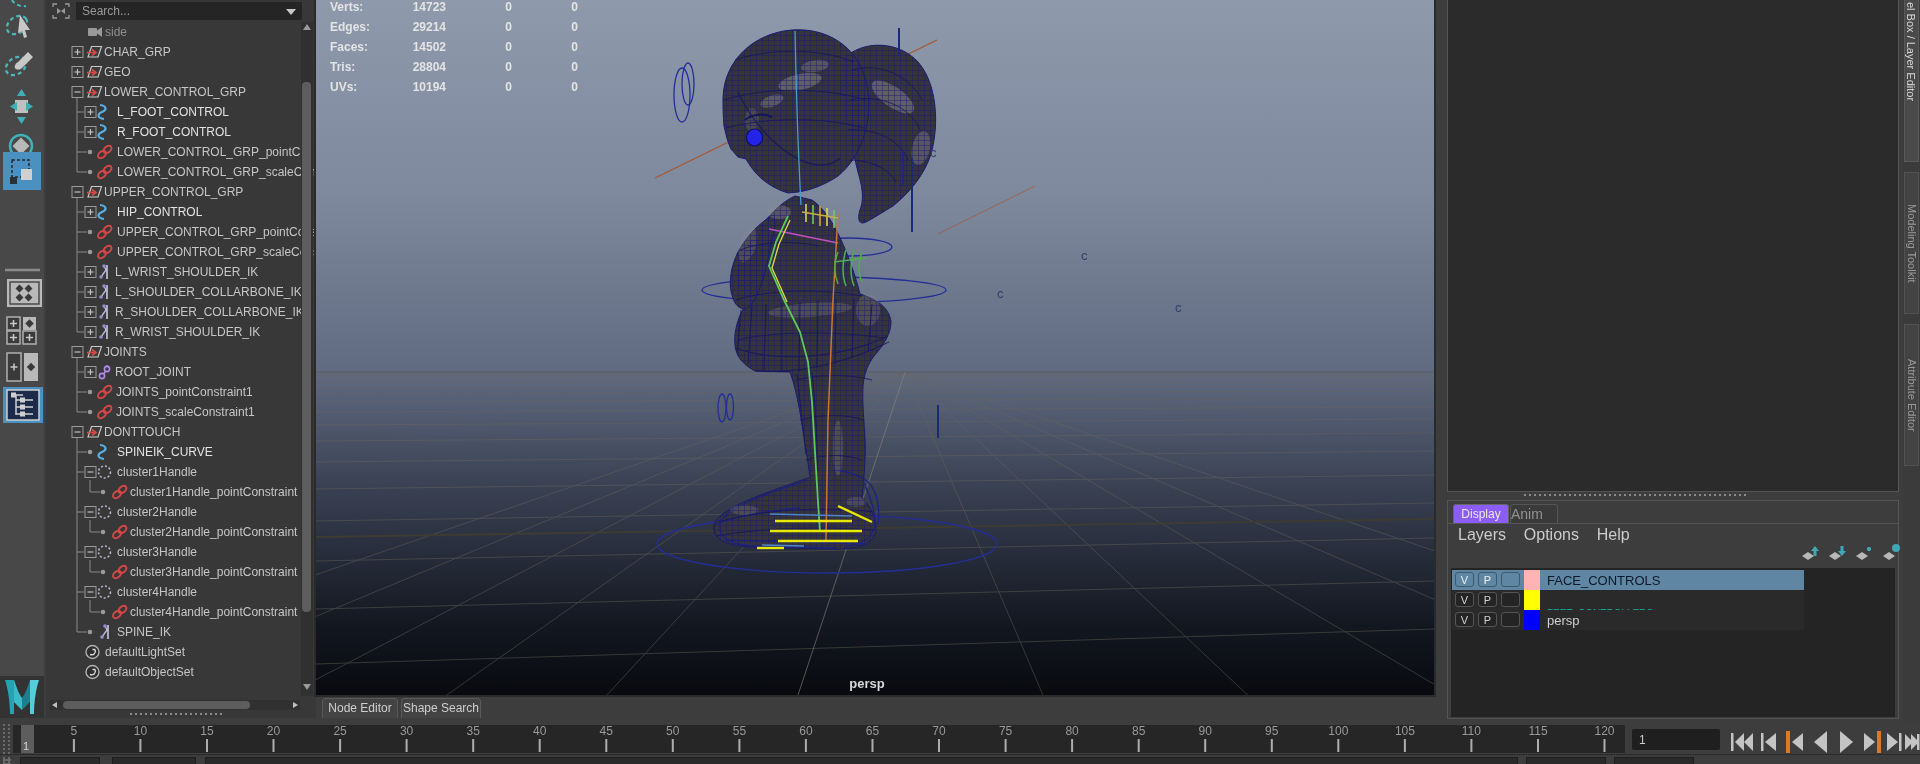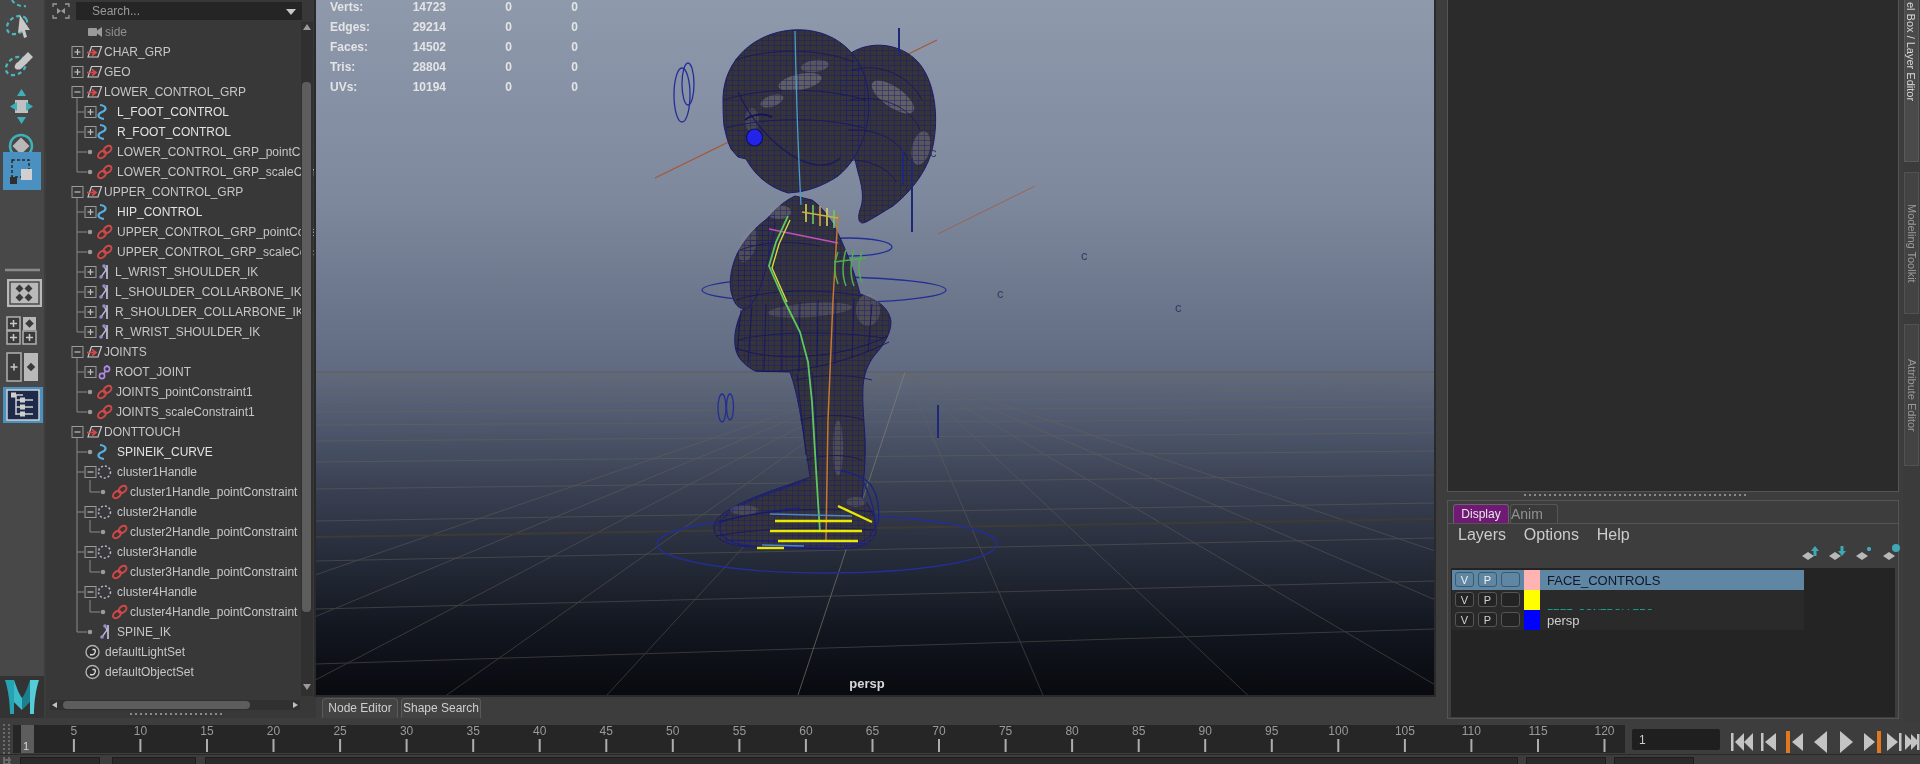--- a/index.html
+++ b/index.html
@@ -66,21 +66,21 @@
     </svg>
   </div>
 <div class="abs" style="left:46px;top:0;width:268px;height:718px;background:#383838">
     <div class="abs" style="left:6px;top:3px;width:18px;height:16px"><svg width="18" height="16" viewBox="0 0 18 16">
         <g stroke="#9a9a9a" stroke-width="1.3" fill="none">
           <path d="M1,4 V1 H5 M13,1 H17 V4 M17,12 V15 H13 M5,15 H1 V12"></path>
         </g>
         <path d="M5,5 L9,8 L5,11 Z" fill="#9a9a9a"></path>
         <path d="M13,11 L9,8 L13,5 Z" fill="#9a9a9a"></path>
       </svg></div>
-    <div class="abs" style="left:30px;top:2px;width:226px;height:18px;background:#252525;color:#9a9a9a;font-size:12px;line-height:18px;padding-left:16px">Search...<span style="position:absolute;right:6px;top:7px;width:0;height:0;border-left:5px solid transparent;border-right:5px solid transparent;border-top:6px solid #c8c8c8"></span></div>
+    <div class="abs" style="left:30px;top:2px;width:226px;height:18px;background:#252525;color:#9a9a9a;font-size:12px;line-height:18px;padding-left:6px">Search...<span style="position:absolute;right:6px;top:7px;width:0;height:0;border-left:5px solid transparent;border-right:5px solid transparent;border-top:6px solid #c8c8c8"></span></div>
     <div class="abs" style="left:0;top:22px;width:270px;height:696px;overflow:hidden">
       <svg width="270" height="696" viewBox="0 22 270 696" xmlns="http://www.w3.org/2000/svg" style="display:block" font-family="Liberation Sans, sans-serif">
         <rect y="22" width="270" height="696" fill="#383838"></rect>
         <g stroke="#8a8a8a" stroke-width="1" fill="none">
           <line x1="31" y1="98" x2="31" y2="172"></line>
           <line x1="31" y1="112" x2="38" y2="112"></line>
           <line x1="31" y1="132" x2="38" y2="132"></line>
           <line x1="31" y1="152" x2="41" y2="152"></line>
           <circle cx="44" cy="152" r="2.3" fill="#9a9a9a" stroke="none"></circle>
           <line x1="31" y1="172" x2="41" y2="172"></line>
@@ -528,21 +528,21 @@
           <text x="512" y="91" text-anchor="end">0</text>
           <text x="578" y="91" text-anchor="end">0</text>
         </g>
         <text x="867" y="688" font-family="Liberation Sans, sans-serif" font-size="13" font-weight="bold" fill="#d8d8d8" text-anchor="middle">persp</text>
       </svg>
     </div>
   </div>
 <div class="abs" style="left:1447px;top:0;width:452px;height:492px;background:#2b2b2b;border:1px solid #555;border-top:0"></div>
 <div class="abs" style="left:1524px;top:494px;width:222px;height:2px;background-image:repeating-linear-gradient(90deg,#8a8a8a 0 2px,transparent 2px 5px)"></div>
 <div class="abs" style="left:1447px;top:500px;width:452px;height:219px;background:#3d3d3d;border:1px solid #555">
-    <div class="abs" style="left:5px;top:3px;width:56px;height:19px;background:#701a75;border:1px solid #666;border-bottom:0;border-radius:3px 3px 0 0;color:#e8e8e8;font-size:12px;text-align:center;line-height:18px">Display</div>
+    <div class="abs" style="left:5px;top:3px;width:56px;height:19px;background:#8b5cf6;border:1px solid #666;border-bottom:0;border-radius:3px 3px 0 0;color:#e8e8e8;font-size:12px;text-align:center;line-height:18px">Display</div>
     <div class="abs" style="left:62px;top:3px;width:48px;height:19px;background:#3a3a3a;border:1px solid #555;border-bottom:0;border-radius:3px 3px 0 0;color:#929292;font-size:14px;text-align:left;line-height:18px">Anim</div>
     <div class="abs" style="left:0;top:22px;width:450px;height:1px;background:#555"></div>
     <div class="abs" style="left:10px;top:25px;color:#cccccc;font-size:16px">Layers&nbsp;&nbsp;&nbsp;&nbsp;Options&nbsp;&nbsp;&nbsp;&nbsp;Help</div>
     <div class="abs" style="left:352px;top:42px">
       <svg width="110" height="22" viewBox="0 0 110 22" xmlns="http://www.w3.org/2000/svg" style="display:block">
         <g transform="translate(0,0)">
           <path d="M2,13 L8,9 L14,13 L8,17 Z" fill="#b8b8b8"></path>
           <path d="M11,8 L15,3 L19,8 L16.5,8 L16.5,13 L13.5,13 L13.5,8 Z" fill="#3fa8b8"></path>
         </g>
         <g transform="translate(27,0)">

